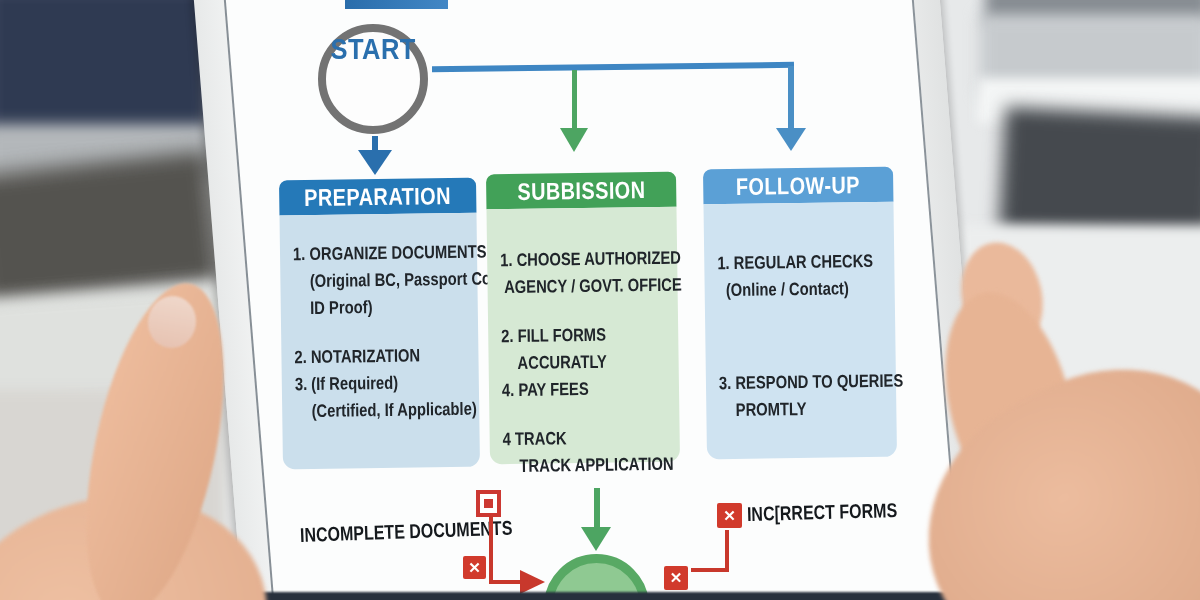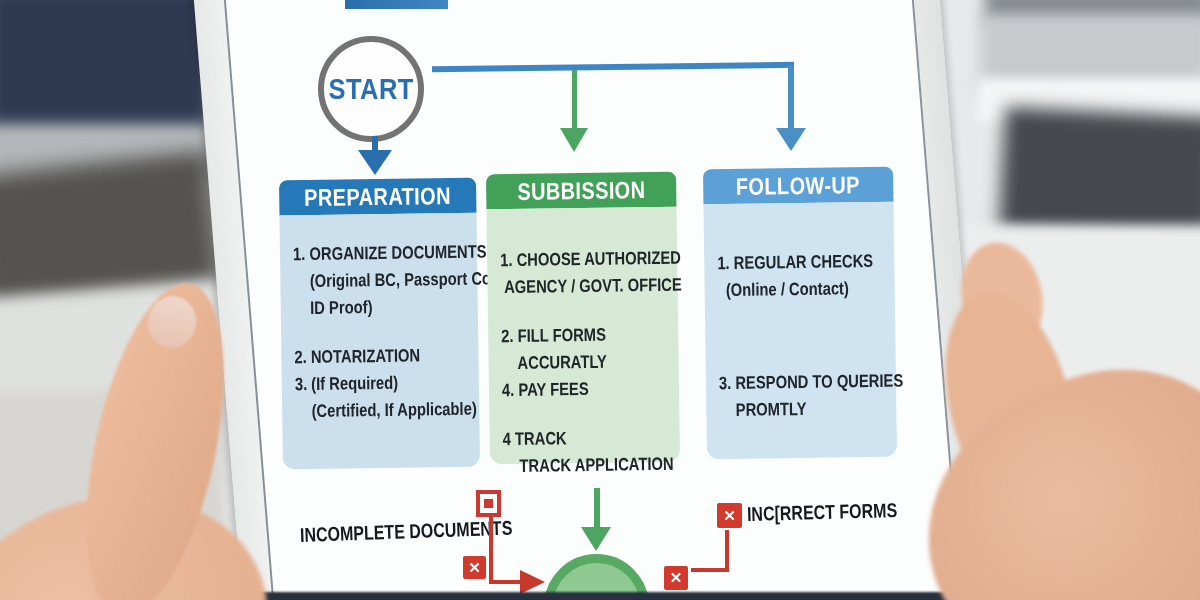--- a/index.html
+++ b/index.html
@@ -10,23 +10,23 @@
   .blob{position:absolute;filter:blur(8px);}
   
   .device{position:absolute;left:218px;top:-70px;width:746px;height:740px;
           transform:skewX(4.6deg);border-radius:40px;
           background:linear-gradient(90deg,#e7e9e9,#fafbfb 9%,#f4f5f5 90%,#e0e2e2);
           box-shadow:-4px 0 6px rgba(0,0,0,.18),4px 0 6px rgba(0,0,0,.15);z-index:1;}
   .screen{position:absolute;left:30px;right:26px;top:48px;bottom:46px;background:#fcfdfd;
           border-left:2px solid #878f96;border-right:2px solid #8b939a;}
   .content{position:absolute;left:0;top:0;width:1200px;height:600px;z-index:2;}
   
-  .start-circle{position:absolute;left:318px;top:36px;width:94px;height:94px;
-                border:6px solid #737373;border-radius:50%;background:#fdfdfd;
-                display:flex;align-items:center;justify-content:center;}
+  .start-circle{position:absolute;left:318px;top:24px;width:94px;height:94px;
+                border:8px solid #737373;border-radius:50%;background:#fdfdfd;
+                display:flex;justify-content:center;}
   .start-circle span{font-size:30px;font-weight:700;color:#2a6fad;
                      transform:scaleX(.85);letter-spacing:.5px;}
   .line{position:absolute;}
   .tri{position:absolute;width:0;height:0;}
   .column{position:absolute;transform:rotate(-0.8deg);}
   .col-header{height:35px;display:flex;align-items:center;justify-content:center;
               border-radius:8px 8px 0 0;color:#fff;}
   .col-header span{font-size:24px;font-weight:700;transform:scaleX(.83);letter-spacing:.5px;}
   .col-body{padding:26px 0 0 13px;border-radius:0 0 12px 12px;}
   .fc-line{white-space:pre;line-height:27px;min-height:27px;font-size:18px;font-weight:700;

